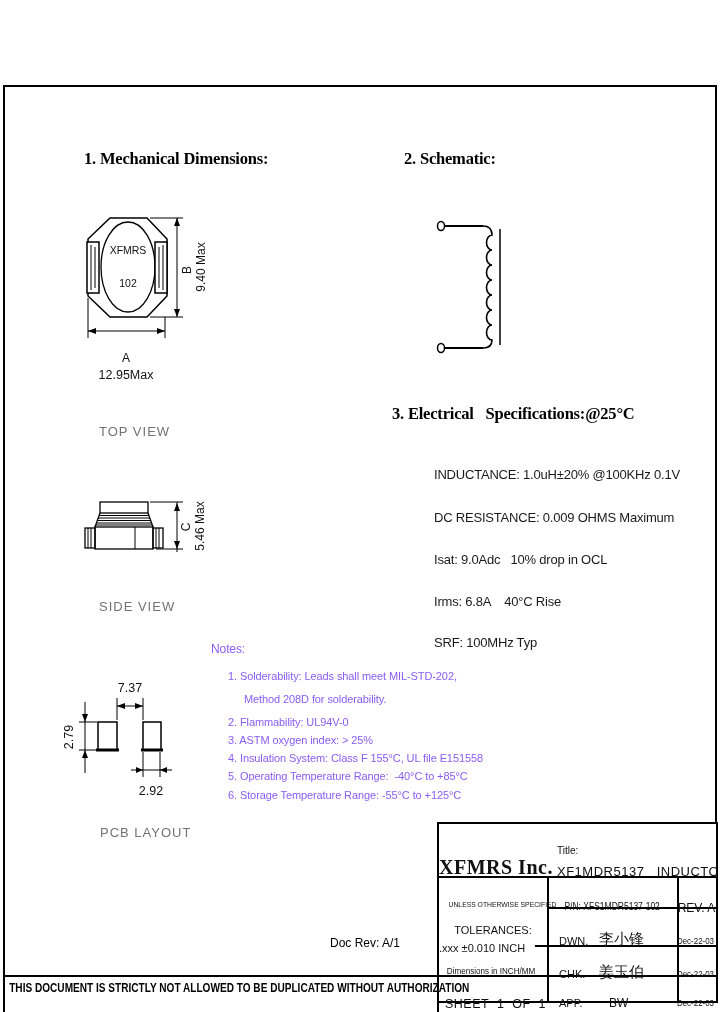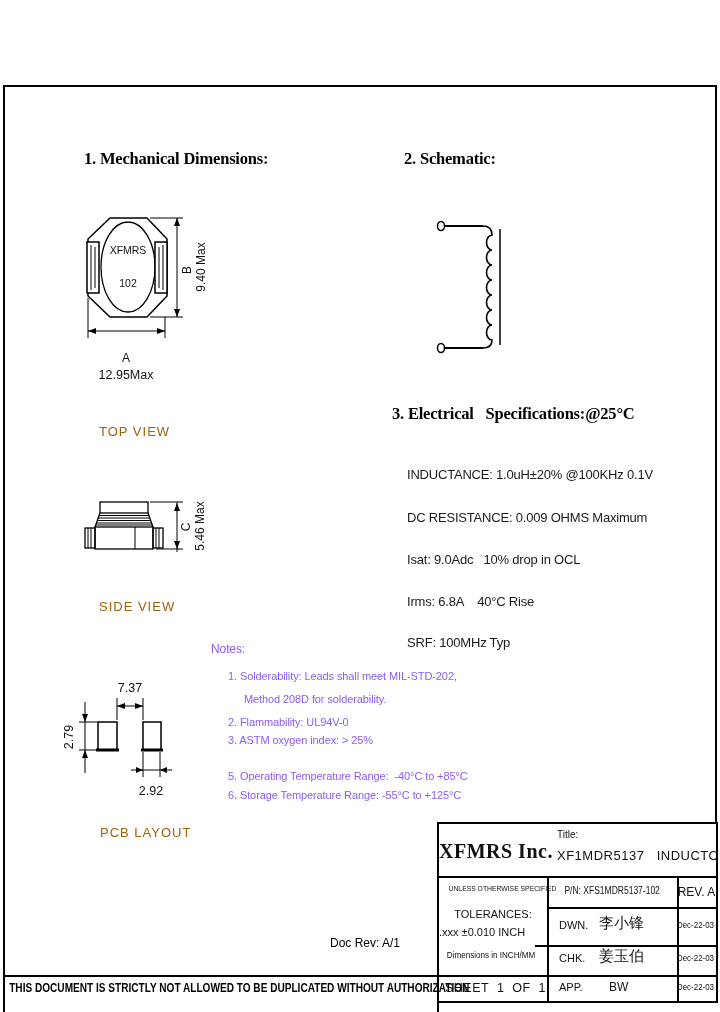--- a/index.html
+++ b/index.html
@@ -3,32 +3,32 @@
 <meta charset="utf-8">
 <style>
   html,body{margin:0;padding:0;background:#fff;}
   .page{position:relative;width:720px;height:1012px;background:#fff;overflow:hidden;
         font-family:"Liberation Sans",sans-serif;color:#000;}
   .abs{position:absolute;white-space:pre;}
   .outer-border{position:absolute;left:3px;top:85px;width:714px;height:918px;
         border:2px solid #000;box-sizing:border-box;}
   .h{position:absolute;font-family:"Liberation Serif",serif;font-weight:bold;
      font-size:16.5px;letter-spacing:-0.2px;white-space:pre;}
-  .spec{position:absolute;font-size:13px;letter-spacing:-0.2px;color:#1a1a1a;white-space:pre;}
+  .spec{position:absolute;font-size:13px;letter-spacing:-0.2px;color:#1a1a1a;white-space:pre;margin-left:27px;}
   .note{position:absolute;font-size:11px;letter-spacing:-0.1px;color:#8b5cf6;white-space:pre;}
-  .cap{position:absolute;font-size:13px;letter-spacing:1px;color:#a16207;white-space:pre;}
+  .cap{position:absolute;font-size:13px;letter-spacing:1px;color:#737373;white-space:pre;}
   svg{position:absolute;left:0;top:0;}
   svg text{font-family:"Liberation Sans",sans-serif;fill:#111;}
   
   .tb{position:absolute;left:437px;top:822px;width:281px;height:181px;
       border:2px solid #000;box-sizing:border-box;background:#fff;}
   .tb .hl,.tb .vl{position:absolute;background:#000;}
   .tb .hl{height:1.5px;}
   .tb .vl{width:1.5px;}
-  .tb .cell{position:absolute;white-space:pre;color:#111;}
+  .tb .cell{position:absolute;white-space:pre;color:#111;margin-top:16px;}
   .company{font-family:"Liberation Serif",serif;font-weight:bold;font-size:20px;
            width:112px;text-align:center;letter-spacing:0.5px;}
   .sq{display:inline-block;transform:scaleX(0.85);transform-origin:center;white-space:pre;}
   .sqL{display:inline-block;transform:scaleX(0.88);transform-origin:left center;white-space:pre;}
   .datecell{width:37px;text-align:center;font-size:9px;}
   .footer-bar{position:absolute;left:3px;top:975px;width:436px;height:40px;
       border:2px solid #000;box-sizing:border-box;background:#fff;}
   .footer-bar span{display:inline-block;line-height:23px;font-size:12px;font-weight:bold;
       white-space:nowrap;transform:scaleX(0.84);transform-origin:left center;padding-left:5px;}
 </style>
@@ -155,20 +155,21 @@
   <div class="spec" style="left:407px;top:510px">DC RESISTANCE: 0.009 OHMS Maximum</div>
   <div class="spec" style="left:407px;top:552px">Isat: 9.0Adc   10% drop in OCL</div>
   <div class="spec" style="left:407px;top:594px">Irms: 6.8A    40°C Rise</div>
   <div class="spec" style="left:407px;top:635px">SRF: 100MHz Typ</div>
 
   <div class="note" style="left:211px;top:642px;font-size:12px">Notes:</div>
   <div class="note" style="left:228px;top:670px">1. Solderability: Leads shall meet MIL-STD-202,</div>
   <div class="note" style="left:244px;top:693px">Method 208D for solderability.</div>
   <div class="note" style="left:228px;top:716px">2. Flammability: UL94V-0</div>
   <div class="note" style="left:228px;top:734px">3. ASTM oxygen index: &gt; 25%</div>
+  <div class="note" style="left:228px;top:752px">4. Insulation System: Class F 155°C, UL file E151558</div>
   <div class="note" style="left:228px;top:770px">5. Operating Temperature Range:  -40°C to +85°C</div>
   <div class="note" style="left:228px;top:789px">6. Storage Temperature Range: -55°C to +125°C</div>
 
   <div class="abs" style="left:330px;top:936px;font-size:12px">Doc Rev: A/1</div>
 
   <div class="tb">
     <div class="hl" style="left:0;top:52px;width:277px"></div>
     <div class="hl" style="left:108px;top:83px;width:169px"></div>
     <div class="hl" style="left:96px;top:121px;width:181px"></div>
     <div class="hl" style="left:0;top:151px;width:277px"></div>

